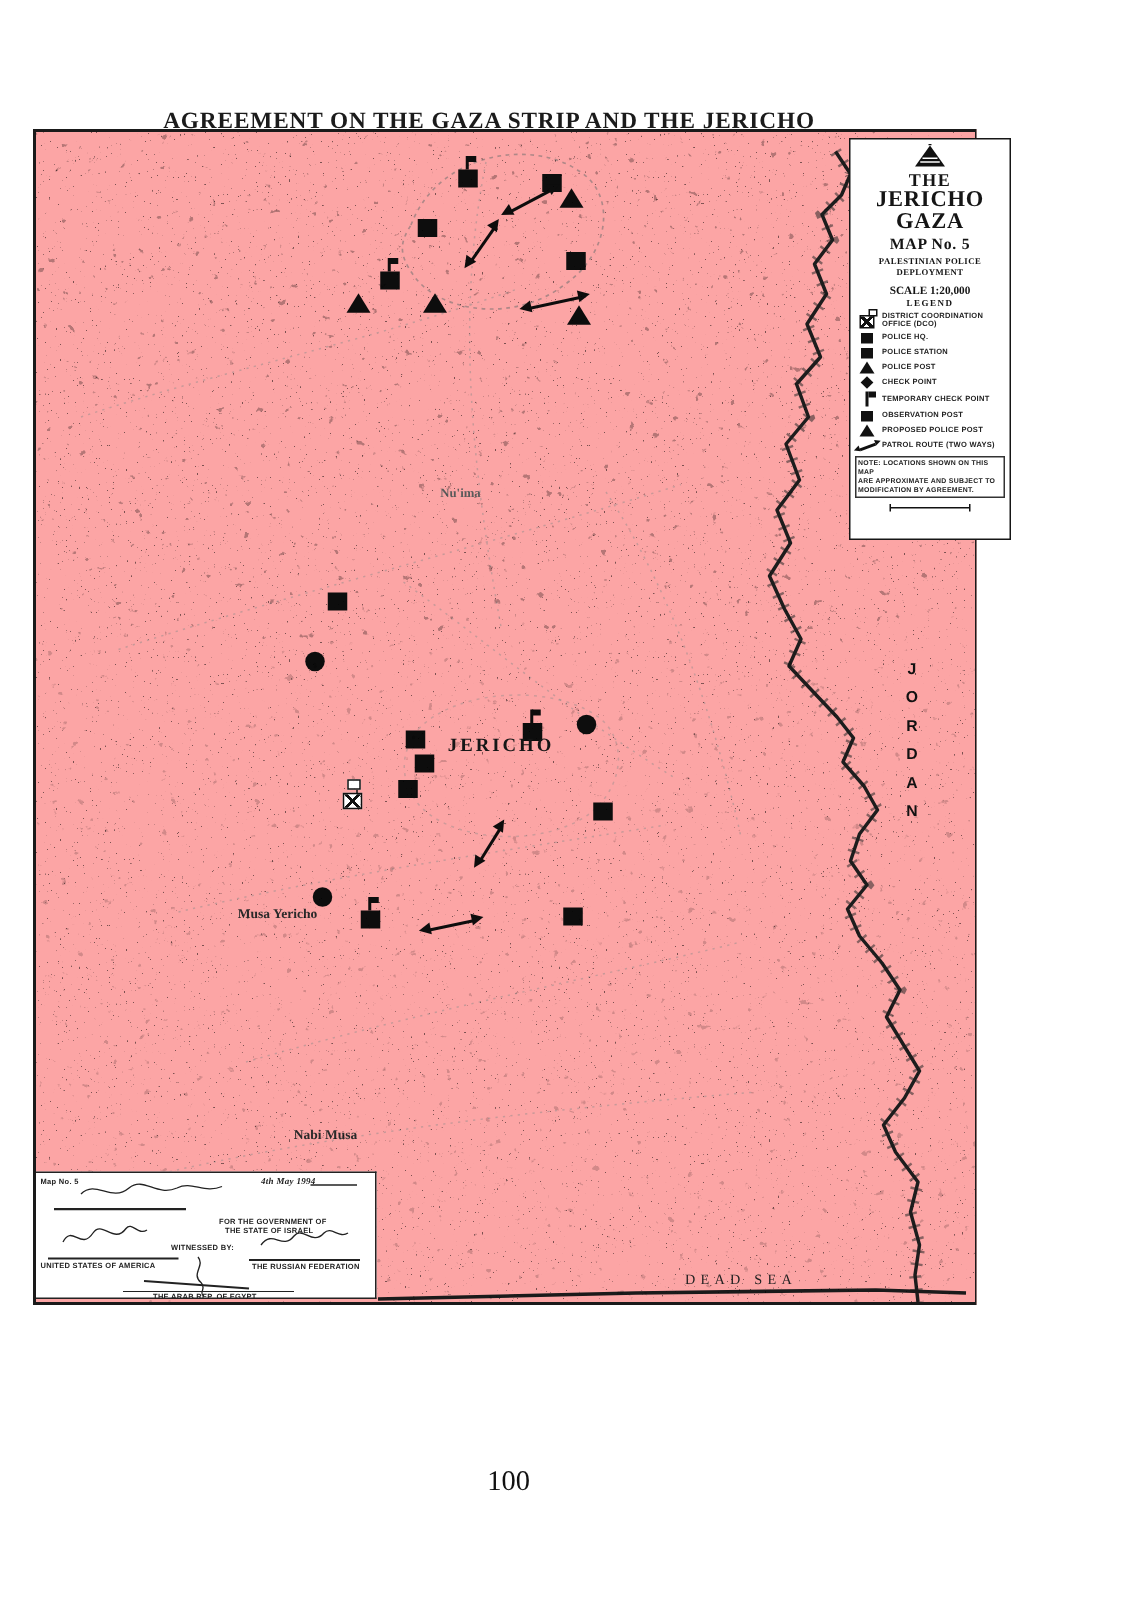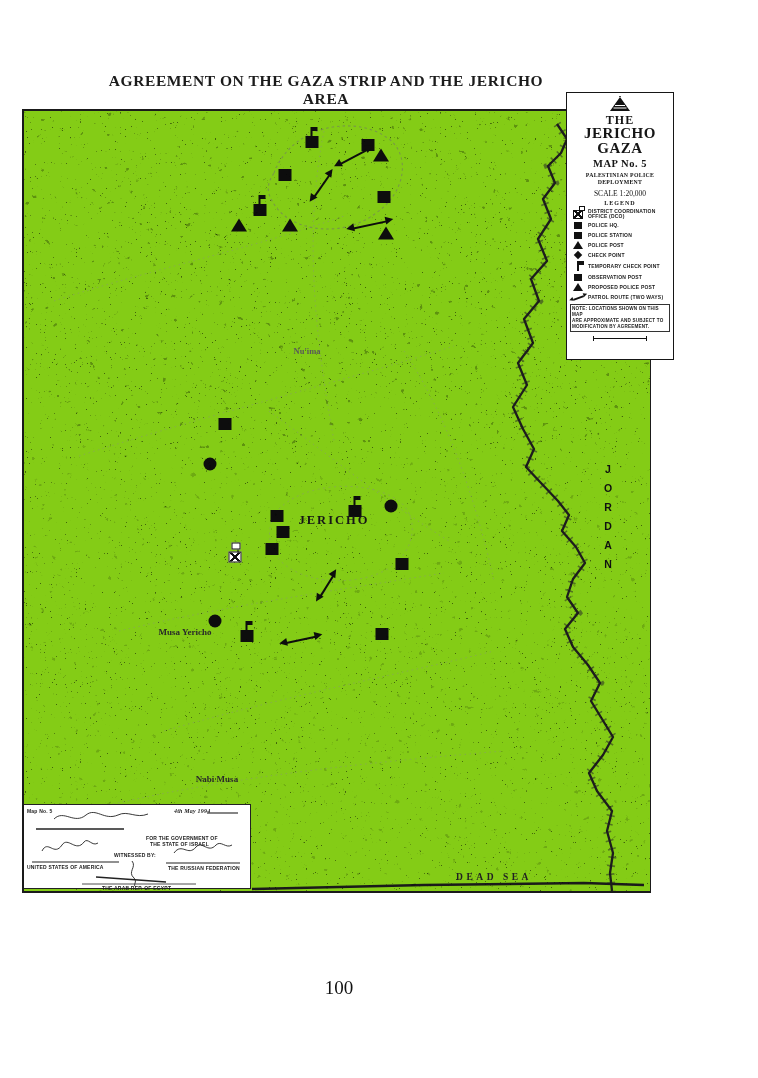--- a/index.html
+++ b/index.html
@@ -3,24 +3,24 @@
 <meta charset="utf-8">
 <style>
   html,body{margin:0;padding:0;background:#fff;}
   body{width:758px;height:1078px;position:relative;overflow:hidden;
        font-family:"Liberation Serif", serif;color:#151515;}
 
   .page-title{position:absolute;left:92px;top:72px;width:468px;text-align:center;
     font-size:15.5px;font-weight:bold;letter-spacing:.6px;color:#1b1b1b;}
 
   
-  .map-frame{position:absolute;left:22px;top:109px;width:626px;height:780px;
+  .map-frame{position:absolute;left:22px;top:86px;width:626px;height:780px;
     border-top:2px solid #1a1a1a;border-left:2px solid #1a1a1a;
     border-bottom:2.5px solid #1a1a1a;border-right:1.5px solid #1a1a1a;
-    overflow:hidden;background:#84cc16;}
+    overflow:hidden;background:#fca5a5;}
   .map-frame svg.base{position:absolute;left:0;top:0;}
   #markers{position:absolute;left:0;top:0;width:100%;height:100%;}
   .noise{position:absolute;left:0;top:0;pointer-events:none;}
 
   
   .mk{position:absolute;transform:translate(-50%,-50%);}
   .mk-square{width:13px;height:12px;background:#0d0d0d;}
   .mk-square-flag{width:13px;height:12px;background:#0d0d0d;}
   .mk-square-flag::before{content:"";position:absolute;left:5px;top:-9px;width:1.6px;height:9px;background:#0d0d0d;}
   .mk-square-flag::after{content:"";position:absolute;left:6px;top:-9px;width:6px;height:4px;background:#0d0d0d;}
@@ -34,36 +34,36 @@
   .mk-dco::after{content:"";position:absolute;left:2px;top:-10px;width:7px;height:4.5px;border:1px solid #111;background:#fff;}
   .mk-arrow{height:2.2px;background:#0d0d0d;transform:translate(-50%,-50%) rotate(var(--r));}
   .mk-arrow::before,.mk-arrow::after{content:"";position:absolute;top:-3.6px;width:0;height:0;
     border-top:4.6px solid transparent;border-bottom:4.6px solid transparent;}
   .mk-arrow::before{left:-7px;border-right:8px solid #0d0d0d;}
   .mk-arrow::after{right:-7px;border-left:8px solid #0d0d0d;}
 
   
   .maplabel{position:absolute;transform:translate(-50%,-50%);white-space:nowrap;}
   .lbl-jericho{font-size:12.5px;font-weight:bold;letter-spacing:2px;color:#161616;}
-  .lbl-deadsea{font-size:9.5px;font-weight:bold;letter-spacing:3.5px;color:#222;}
+  .lbl-deadsea{font-size:9.5px;font-weight:normal;letter-spacing:3.5px;color:#222;}
   .lbl-small{font-size:9px;font-weight:bold;color:#2a2a2a;}
   .lbl-faint{font-size:8.5px;font-weight:bold;color:#5a5a5a;}
   .lbl-jordan{position:absolute;writing-mode:vertical-lr;text-orientation:upright;
     letter-spacing:7px;font-size:10.5px;font-weight:bold;color:#111;
     font-family:"Liberation Sans",sans-serif;}
 
   
   .legend{position:absolute;left:566px;top:92px;width:108px;height:268px;background:#fff;
     border:1.6px solid #161616;z-index:6;padding:2px 3px;box-sizing:border-box;text-align:center;}
   .legend .emblem{margin:1px auto 0;display:block;}
   .lg-the{font-size:12px;font-weight:bold;letter-spacing:1px;line-height:1.0;margin-top:1px;}
   .lg-big{font-size:15px;font-weight:bold;letter-spacing:.5px;line-height:1.0;}
   .lg-mapno{font-size:10.5px;font-weight:bold;margin-top:2px;letter-spacing:.5px;}
   .lg-sub{font-size:5.8px;font-weight:bold;letter-spacing:.3px;margin-top:3px;line-height:1.25;}
-  .lg-scale{font-size:7.5px;font-weight:normal;margin-top:3px;}
+  .lg-scale{font-size:7.5px;font-weight:bold;margin-top:3px;}
   .lg-legend{font-size:6px;font-weight:bold;margin-top:2px;letter-spacing:1px;}
   #legend-items{margin-top:2px;text-align:left;}
   .legend-item{display:flex;align-items:center;gap:4px;margin:2.5px 0 2.5px 2px;min-height:7px;}
   .li-label{font-size:5px;line-height:1.1;color:#222;letter-spacing:.2px;
     font-family:"Liberation Sans",sans-serif;font-weight:bold;}
   .li-icon{flex:0 0 12px;display:flex;justify-content:center;position:relative;}
   .sm-square{width:8px;height:7px;background:#111;}
   .sm-triangle{width:0;height:0;border-left:5px solid transparent;border-right:5px solid transparent;border-bottom:8px solid #111;}
   .sm-diamond{width:6px;height:6px;background:#111;transform:rotate(45deg);}
   .sm-flagpole{width:2px;height:10px;background:#111;position:relative;}

